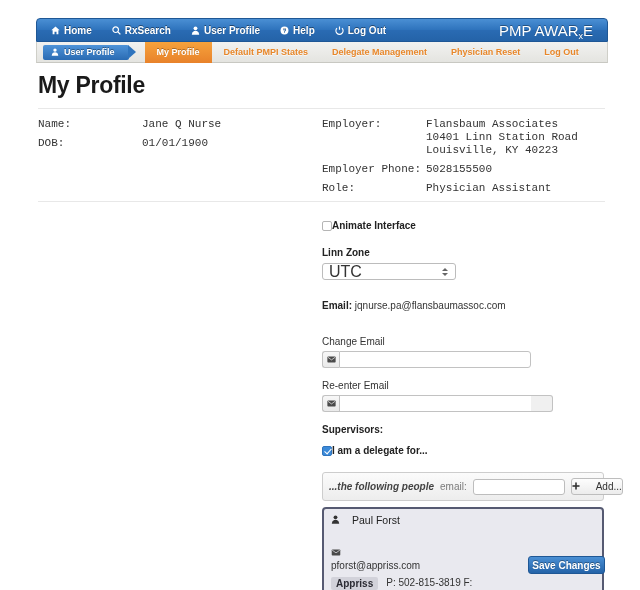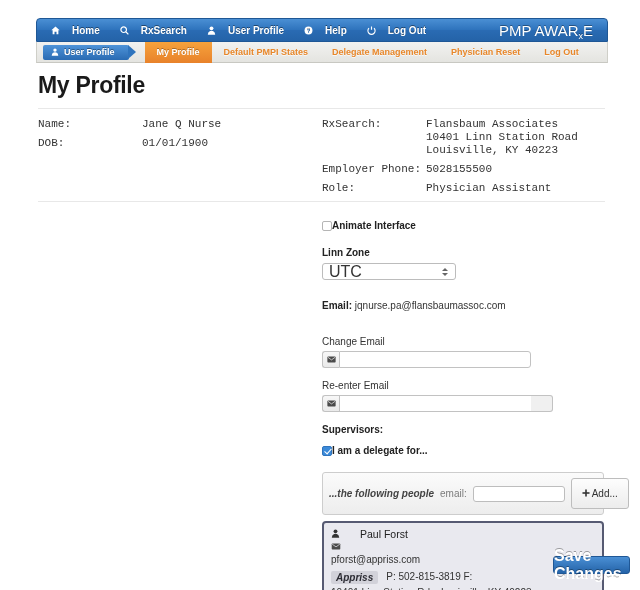--- a/index.html
+++ b/index.html
@@ -32,21 +32,21 @@
     background: linear-gradient(to bottom, #4a8fd4 0%, #2f74bd 48%, #2a6bb3 52%, #2463a8 100%);
     border: 1px solid #1f5795;
     box-sizing: border-box;
     display: flex;
     align-items: center;
     overflow: hidden;
   }
   .nav-item {
     display: flex;
     align-items: center;
-    gap: 12px;
+    gap: 4px;
     color: #ffffff;
     font-size: 10px;
     font-weight: bold;
     text-shadow: 0 -1px 0 rgba(0,0,0,.45);
     padding: 0 10px;
     height: 100%;
     white-space: nowrap;
   }
   .nav-item:first-child { padding-left: 14px; }
   .nav-ico {
@@ -325,50 +325,50 @@
   .em-input {
     width: 92px;
     height: 16px;
     border: 1px solid #bdbdbd;
     border-radius: 3px;
     background: #fff;
     box-sizing: border-box;
   }
   .add-btn {
     margin-left: auto;
-    height: 31px;
-    padding: 0 10px;
+    height: 17px;
+    padding: 0 0;
     border: 1px solid #bdbdbd;
     border-radius: 3px;
     background: linear-gradient(to bottom,#fdfdfd,#ececec);
     font-size: 10px;
     color: #333;
     display: flex;
     align-items: center;
-    gap: 2px;
+    gap: 16px;
     white-space: nowrap;
     box-sizing: border-box;
   }
 
   .card {
     width: 282px;
     margin-top: 6px;
     border: 2px solid #565a72;
     border-radius: 4px;
     background: #e9e9ef;
     box-sizing: border-box;
     padding: 5px 7px 6px 7px;
   }
   .card-name {
     display: flex;
     align-items: center;
-    gap: 20px;
+    gap: 12px;
     font-size: 10.5px;
     color: #222;
-    margin-bottom: 0;
+    margin-bottom: 20px;
   }
   .card-mail-ico { margin-bottom: 1px; }
   .card-line {
     font-size: 10px;
     color: #333;
     line-height: 14px;
   }
   .card-row3 {
     display: flex;
     align-items: center;
@@ -376,41 +376,39 @@
     margin-top: 3px;
     margin-bottom: 2px;
   }
   .tag {
     background: #d2d2da;
     border-radius: 2px;
     padding: 1px 5px;
     font-size: 10px;
     font-weight: bold;
     color: #2b2b33;
-    font-style: italic;
   }
 
   .save-btn {
     position: absolute;
     left: 528px;
     top: 556px;
     width: 77px;
     height: 18px;
     border: 1px solid #1f5795;
     border-radius: 3px;
     background: linear-gradient(to bottom,#4a8fd4,#2463a8);
     color: #fff;
-    font-size: 16px;
+    font-size: 10px;
     font-weight: bold;
     display: flex;
     align-items: center;
     justify-content: center;
     box-sizing: border-box;
     text-shadow: 0 -1px 0 rgba(0,0,0,.35);
-    margin-left: 25px;
   }
 </style>
 </head>
 <body>
 
 <div class="page">
 
   <div class="navbar">
 
     <div class="nav-item">
@@ -492,21 +490,21 @@
       <div class="info-val">Jane Q Nurse</div>
     </div>
     <div class="info-row">
       <div class="info-label">DOB:</div>
       <div class="info-val">01/01/1900</div>
     </div>
   </div>
 
   <div class="info-right">
     <div class="info-row">
-      <div class="info-label">RxSearch:</div>
+      <div class="info-label">Employer:</div>
       <div class="info-val">
         <div>Flansbaum Associates</div>
         <div>10401 Linn Station Road</div>
         <div>Louisville, KY 40223</div>
       </div>
     </div>
     <div class="info-row">
       <div class="info-label">Employer Phone:</div>
       <div class="info-val">5028155500</div>
     </div>

